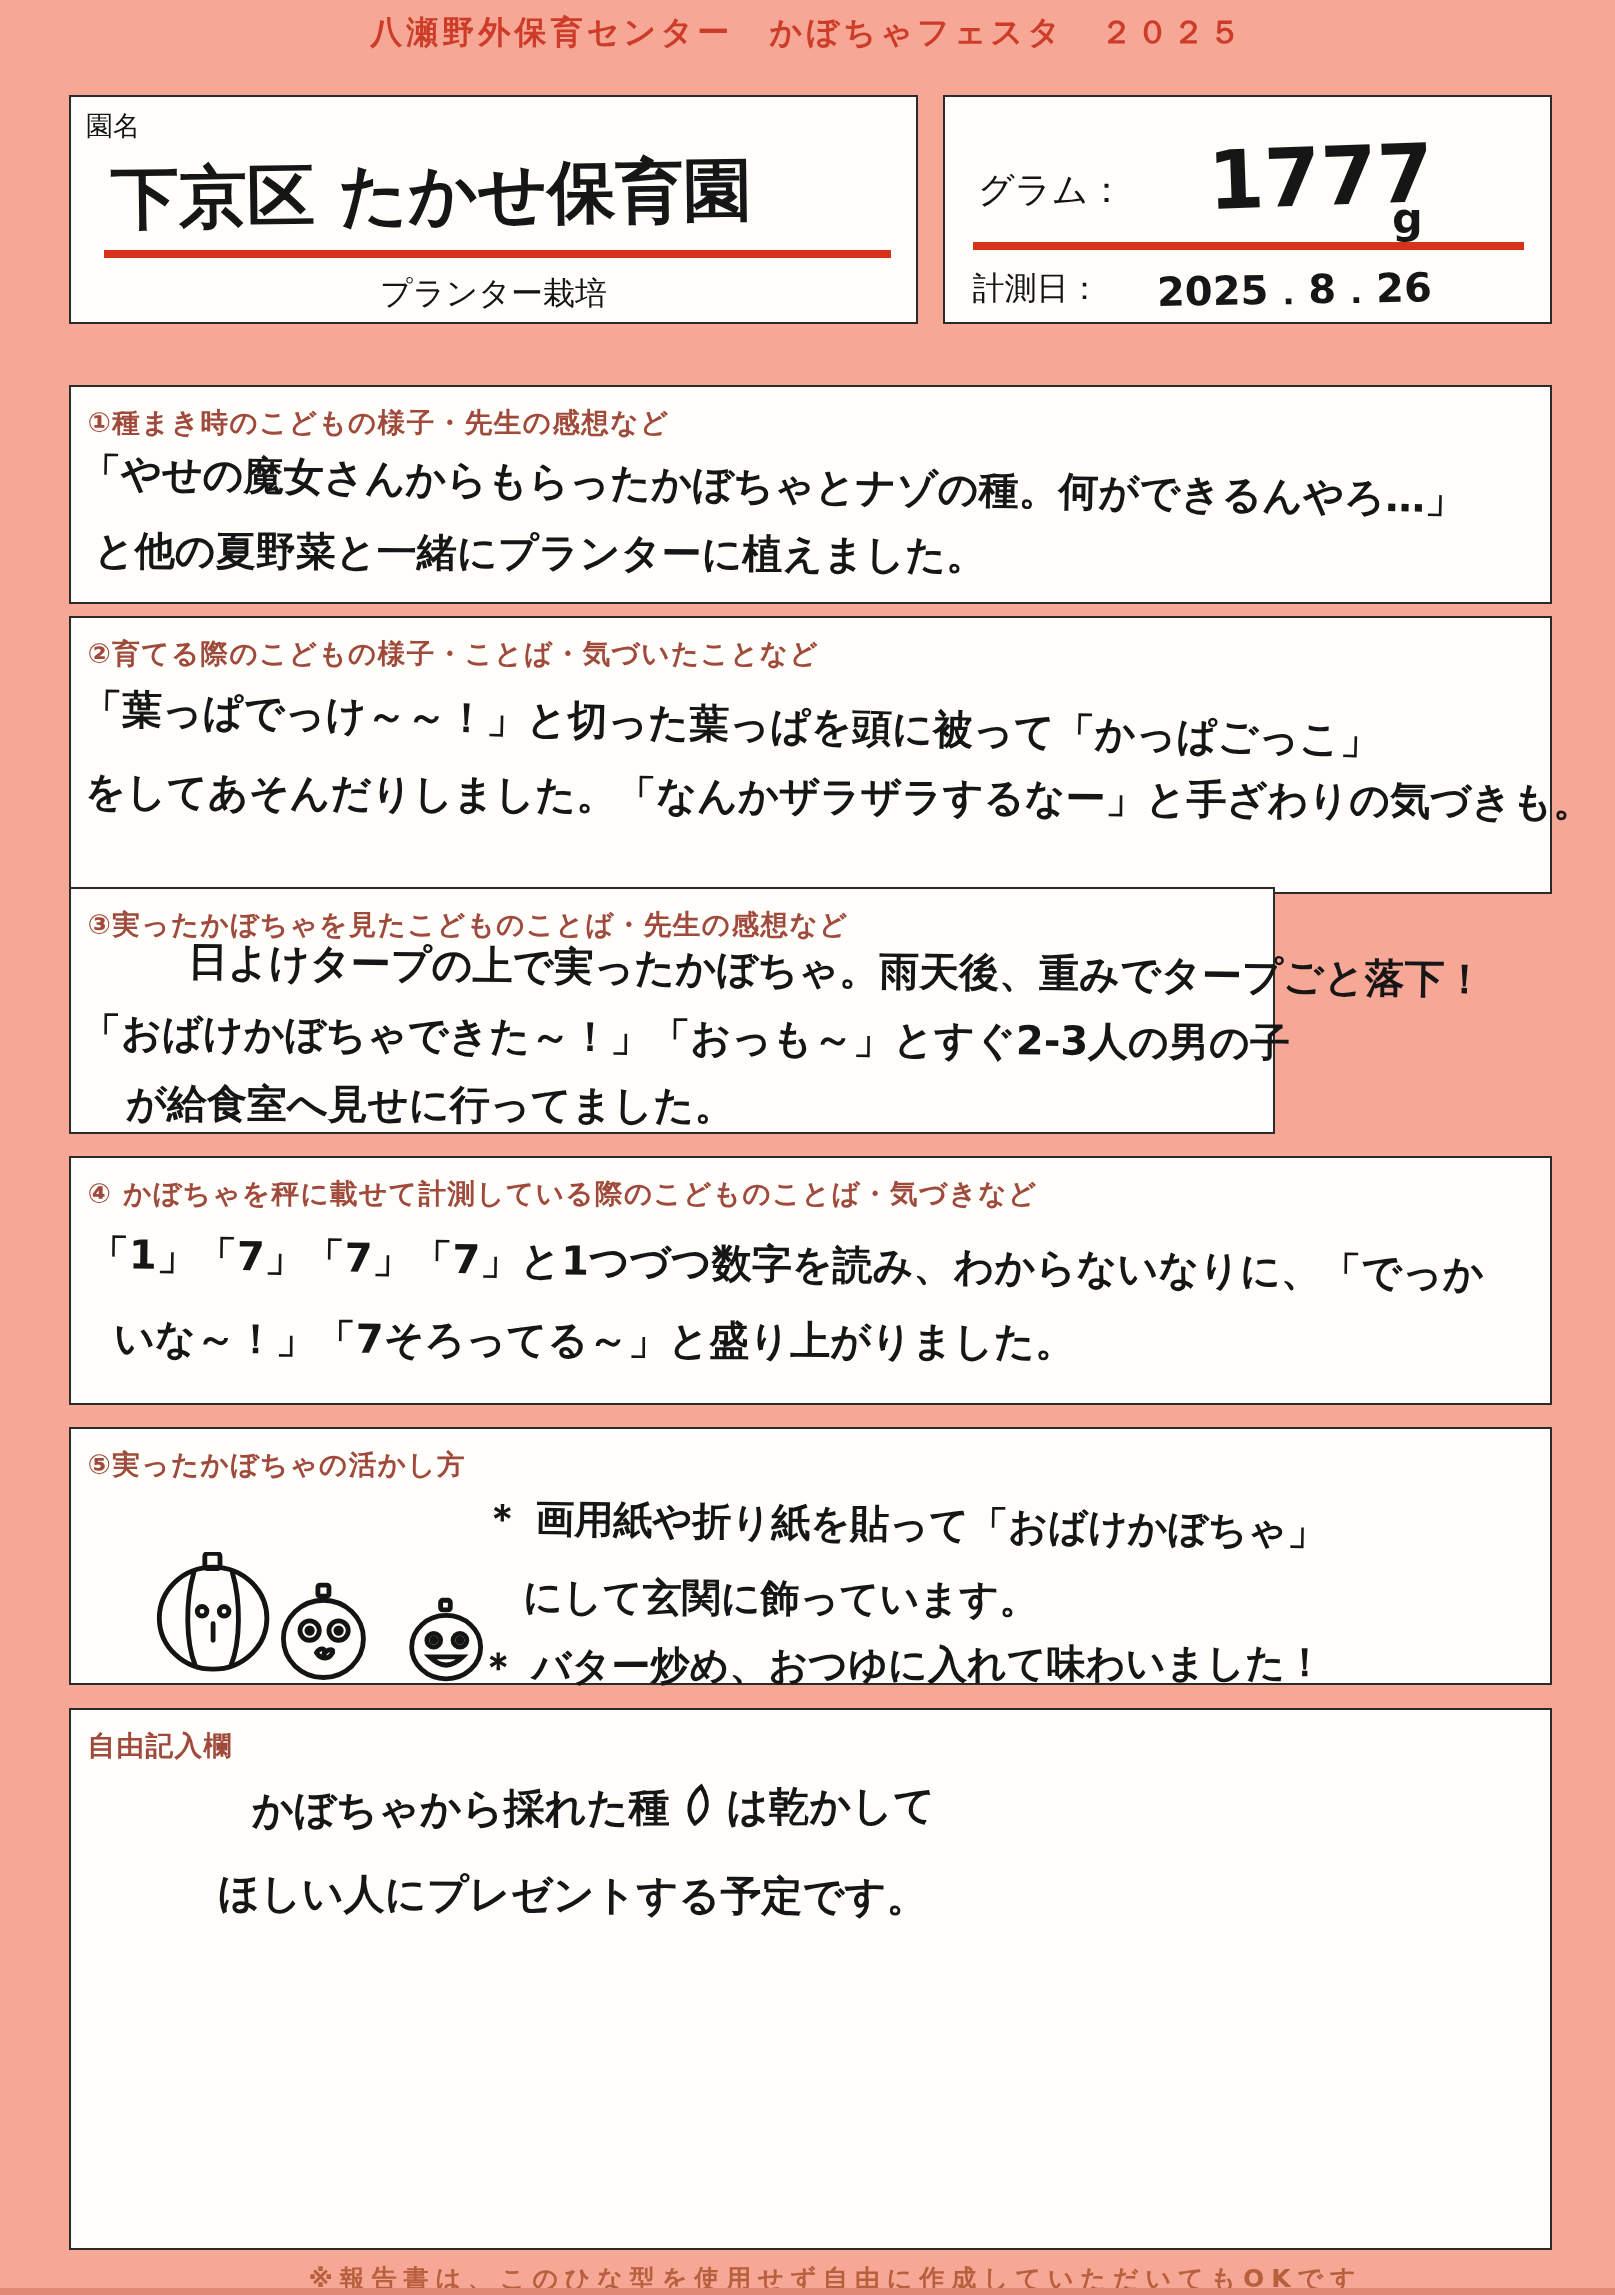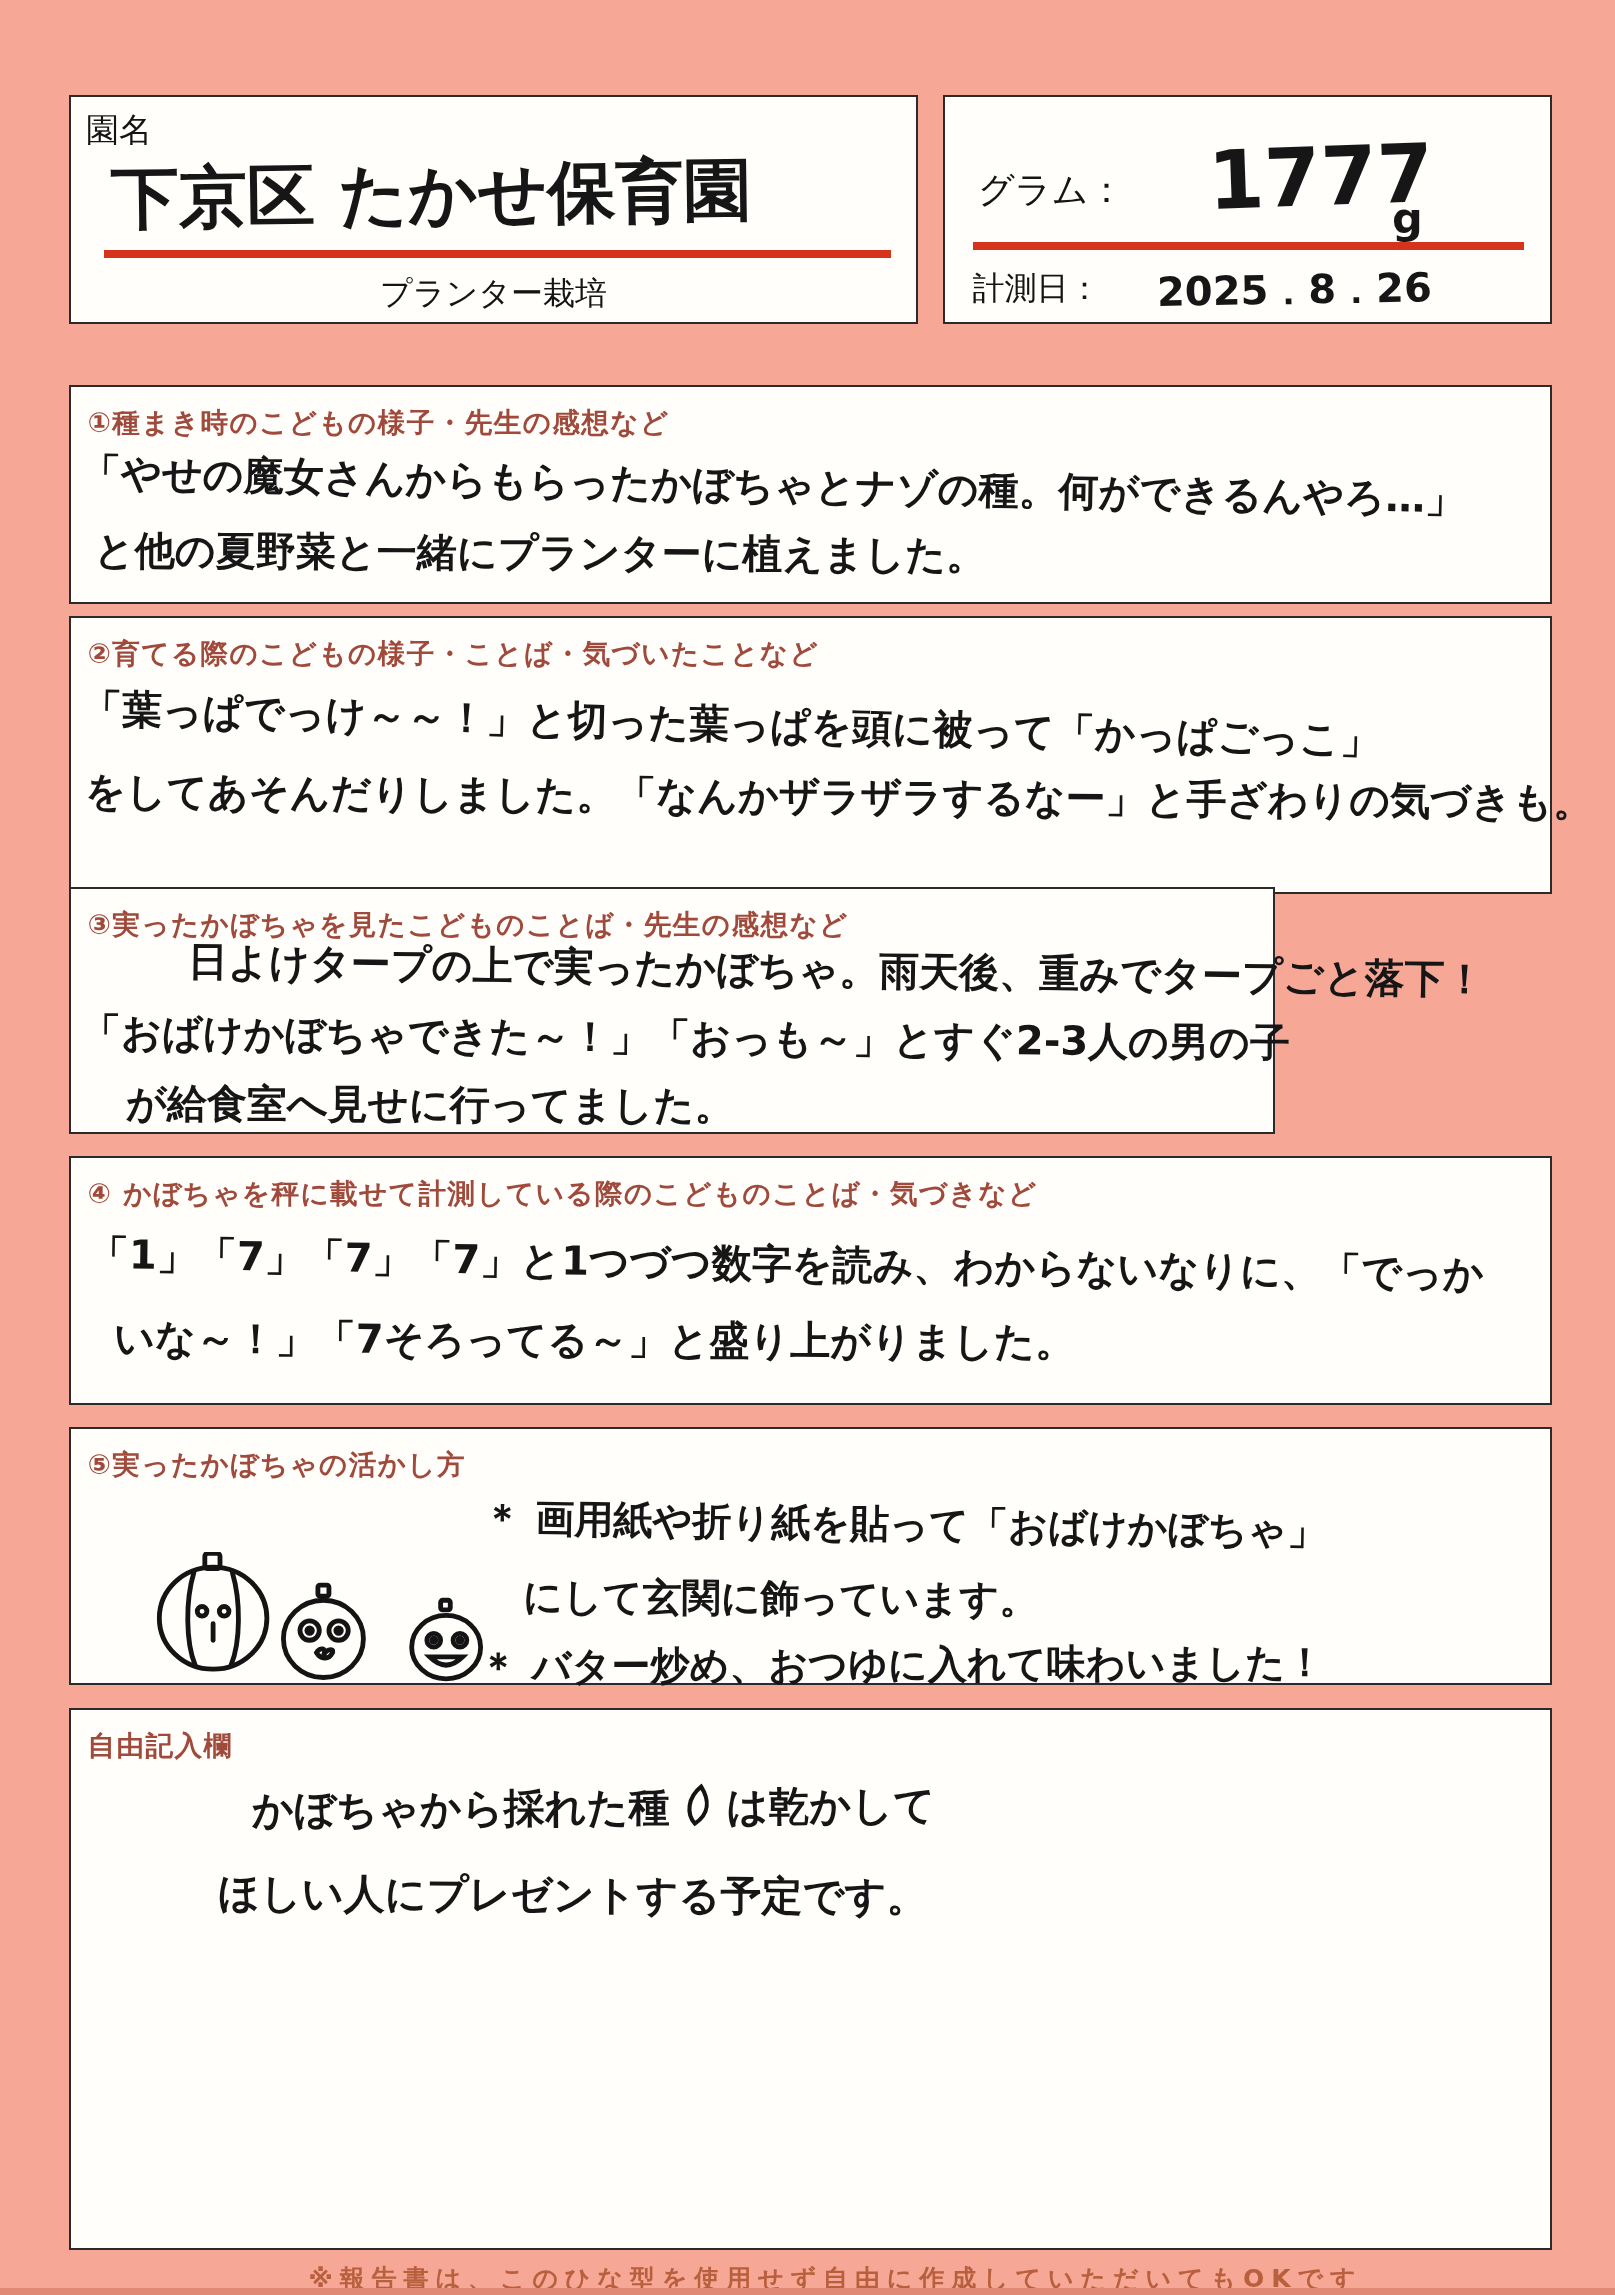--- a/index.html
+++ b/index.html
@@ -62,23 +62,24 @@
     background:#e08a76;
   }
   svg{display:block;}
   .seed{display:inline-block;vertical-align:-6.9px;margin:0 12.4px;transform:rotate(10deg);}
 </style>
 </head>
 <body>
 
 <div class="page">
 
+  <div class="hdr-title">八瀬野外保育センター　かぼちゃフェスタ　２０２５</div>
 
   <div class="box b-garden">
-    <div class="lbl" style="left:15px;top:11px;font-size:33px;">園名</div>
+    <div class="lbl" style="left:15px;top:11px;font-size:27px;">園名</div>
     <div class="hand" style="left:40px;top:57px;font-size:68px;transform:rotate(-0.8deg);">下京区 たかせ保育園</div>
     <div class="redline" style="left:33px;top:153px;width:787px;"></div>
     <div class="lbl centered" style="top:175px;font-size:32px;">プランター栽培</div>
   </div>
 
   <div class="box b-measure">
     <div class="lbl" style="left:33px;top:69px;font-size:36px;">グラム：</div>
     <div class="hand" style="left:263px;top:37px;font-size:81px;transform:rotate(-2deg);">1777</div>
     <div class="hand" style="left:447px;top:96px;font-size:43px;">g</div>
     <div class="redline" style="left:27.6px;top:145px;width:551px;"></div>

